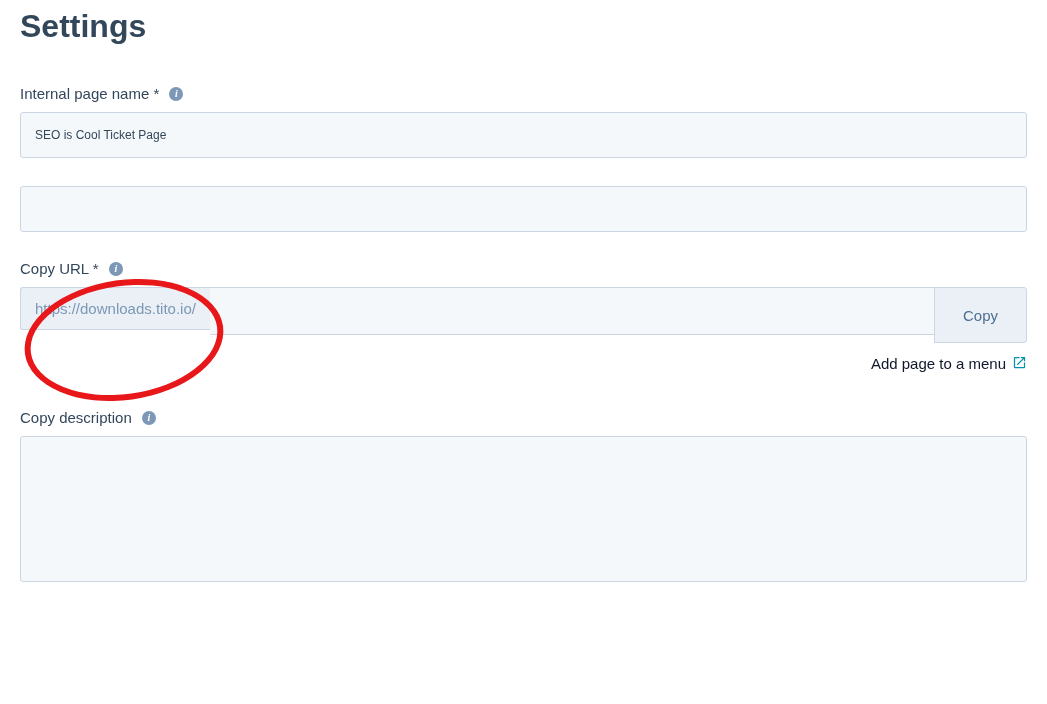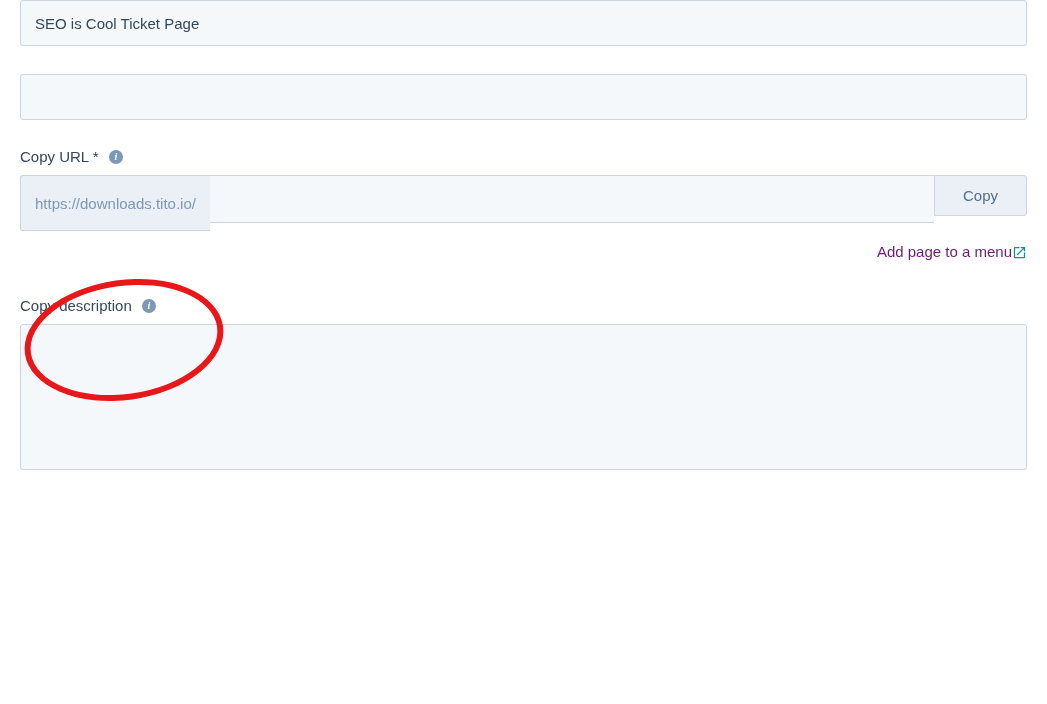--- a/index.html
+++ b/index.html
@@ -49,36 +49,36 @@
       font-family: Georgia, serif;
       margin-left: 6px;
       vertical-align: middle;
       position: relative;
       top: -1px;
     }
     .form-input {
       width: 100%;
       height: 46px;
       padding: 10px 14px;
-      font-size: 15px;
+      font-size: 12px;
       color: #33475b;
       background: #f5f8fa;
       border: 1px solid #cbd6e2;
       border-radius: 3px;
       outline: none;
     }
     .form-input::placeholder {
       color: #7c98b6;
     }
     .url-input-group {
       display: flex;
       width: 100%;
     }
     .url-prefix {
-      height: 56px;
+      height: 43px;
       padding: 0 14px;
       font-size: 15px;
       color: #7c98b6;
       background: #eaf0f6;
       border: 1px solid #cbd6e2;
       border-right: none;
       border-radius: 3px 0 0 3px;
       display: flex;
       align-items: center;
       white-space: nowrap;
@@ -89,41 +89,41 @@
       padding: 10px 14px;
       font-size: 15px;
       color: #33475b;
       background: #f5f8fa;
       border: 1px solid #cbd6e2;
       border-left: none;
       border-right: none;
       outline: none;
     }
     .copy-btn {
-      height: 41px;
+      height: 56px;
       padding: 0 28px;
       font-size: 15px;
       color: #506e91;
       background: #eaf0f6;
       border: 1px solid #cbd6e2;
       border-radius: 0 3px 3px 0;
       cursor: pointer;
     }
     .add-link-row {
       text-align: right;
       margin-top: 12px;
       margin-bottom: 36px;
     }
     .add-link {
-      color: #701a75;
+      color: #0f172a;
       font-size: 15px;
       text-decoration: none;
       display: inline-flex;
-      align-items: flex-end;
-      gap: 0;
+      align-items: flex-start;
+      gap: 6px;
     }
     .external-icon {
       width: 15px;
       height: 15px;
       fill: #0091ae;
     }
     .form-textarea {
       width: 100%;
       height: 146px;
       padding: 10px 14px;
@@ -144,22 +144,27 @@
       border: 6px solid #e8171a;
       border-radius: 50%;
       pointer-events: none;
       transform: rotate(-8deg);
     }
   </style>
 </head>
 <body>
 
 <div class="container">
+  <h1 class="page-title">Settings</h1>
 
   <div class="form-group">
+    <label class="form-label">
+      <span>Internal page name *</span>
+      <span class="info-icon">i</span>
+    </label>
     <input type="text" class="form-input" value="SEO is Cool Ticket Page" style="">
   </div>
 
   <div class="form-group">
     <input type="text" class="form-input" value="" style="">
   </div>
 
   <div class="form-group" style="margin-bottom: 10px;">
     <label class="form-label">
       <span>Copy URL *</span>

